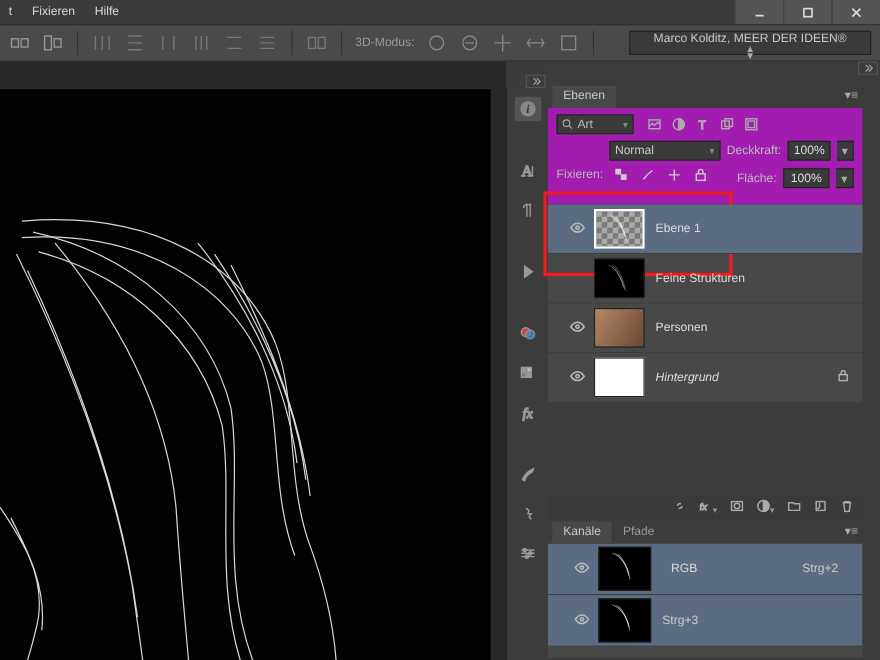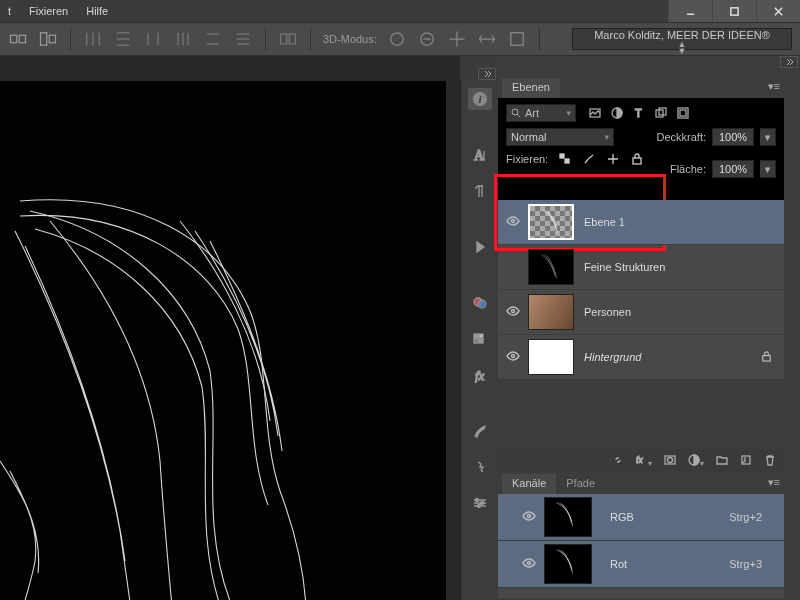--- a/index.html
+++ b/index.html
@@ -40,40 +40,40 @@
   .right { position:absolute; top:56px; left:498px; right:0; bottom:0; background:#3c3c3c; }
   .right .panel-collapse { position:absolute; top:0; right:2px; width:18px;height:12px;background:#3c3c3c;border:1px solid #555;display:flex;align-items:center;justify-content:center;z-index:5;}
   .right .panel-collapse svg{width:10px;height:8px;stroke:#aaa;fill:none;}
   
   .panel { position:absolute; left:0; right:16px; }
   .panel-layers { top:20px; bottom:128px; }
   .tabbar { height:22px; display:flex; align-items:flex-end; background:#3c3c3c; padding-left:4px; position:relative;}
   .tabbar .tab { height:20px; padding:3px 10px 0; font-size:11px; color:#c8c8c8;}
   .tabbar .tab.active { background:#484848; }
   .tabbar .menu { position:absolute; right:4px; top:4px; color:#aaa;}
-  .panel-body { background:#000000; padding:6px 8px 8px; }
+  .panel-body { background:#a21caf; padding:6px 8px 8px; }
   
   .row { display:flex; align-items:center; gap:6px; margin-bottom:6px;}
   .search { width:70px;height:18px;background:#3a3a3a;border:1px solid #222;display:flex;align-items:center;gap:4px;padding:0 4px;color:#bbb;}
   .filtericons { display:flex; gap:8px; margin-left:6px;}
   .filtericons .fi { width:14px;height:14px;display:flex;align-items:center;justify-content:center;}
   .filtericons svg{width:12px;height:12px;stroke:#aaa;fill:none;stroke-width:1.3;}
   
-  .blend { width:108px;height:18px;background:#3a3a3a;border:1px solid #222;padding:2px 4px;display:flex;align-items:center;justify-content:space-between;color:#ccc;}
+  .blend { width:108px;height:18px;background:#3a3a3a;border:1px solid #222;padding:2px 4px;display:flex;align-items:center;justify-content:space-between;color:#ccc;margin-left:48px;}
   .labelr { margin-left:auto; color:#bbb;}
   .valbox { width:42px;height:18px;background:#3a3a3a;border:1px solid #222;display:flex;align-items:center;justify-content:center;color:#ddd;}
   .drop { width:16px;height:18px;background:#3a3a3a;border:1px solid #222;border-left:none;display:flex;align-items:center;justify-content:center;color:#aaa;}
   
-  .lockrow { display:flex; align-items:center; gap:10px; color:#bbb; margin-bottom:20px;}
+  .lockrow { display:flex; align-items:center; gap:10px; color:#bbb; margin-bottom:6px;}
   .lockrow .li { width:14px;height:14px;display:flex;align-items:center;justify-content:center;}
   .lockrow svg{width:12px;height:12px;stroke:#ccc;fill:none;stroke-width:1.3;}
   .red-box { position:absolute; border:3px solid #ee1c1c; pointer-events:none; }
   
   .layers { background:#484848; }
-  .layer { display:flex; align-items:center; padding:4px 0; border-bottom:1px solid #3e3e3e; position:relative;}
+  .layer { display:flex; align-items:center; padding:4px 12px; border-bottom:1px solid #3e3e3e; position:relative;}
   .layer.sel { background:#5a6b82; }
   .eye { width:30px; text-align:center; color:#bbb;}
   .eye svg{width:14px;height:10px;stroke:#bbb;fill:none;stroke-width:1.4;}
   .thumb { width:46px;height:36px;border:1px solid #222;margin-right:10px;background:#000;position:relative;flex-shrink:0;}
   .thumb.sel { border:2px solid #fff; }
   .thumb.checker { background:
     linear-gradient(45deg,#777 25%,transparent 25%,transparent 75%,#777 75%),
     linear-gradient(45deg,#777 25%,#aaa 25%,#aaa 75%,#777 75%);
     background-size:10px 10px; background-position:0 0,5px 5px;}
   .thumb .mini{position:absolute;top:2px;left:7px;width:30px;height:32px;}
@@ -508,18 +508,17 @@
               <path d="M1 5c2-3 4-4 6-4s4 1 6 4c-2 3-4 4-6 4s-4-1-6-4z"></path>
               <circle cx="7" cy="5" r="1.5"></circle>
             </svg></div>
         <div class="thumb">
           <svg class="mini" viewBox="0 0 30 34">
               <g stroke="#fff" stroke-width="0.5" fill="none">
                 <path d="M4 3c7 3 13 9 16 20M7 3c6 5 11 12 13 22M10 4c5 6 9 13 11 24"></path>
               </g>
             </svg>
         </div>
-        <span class="cname">Rot</span>
         <span class="short">Strg+3</span>
       </div>
     </div>
   </div>
 </div>
 
 </body></html>

